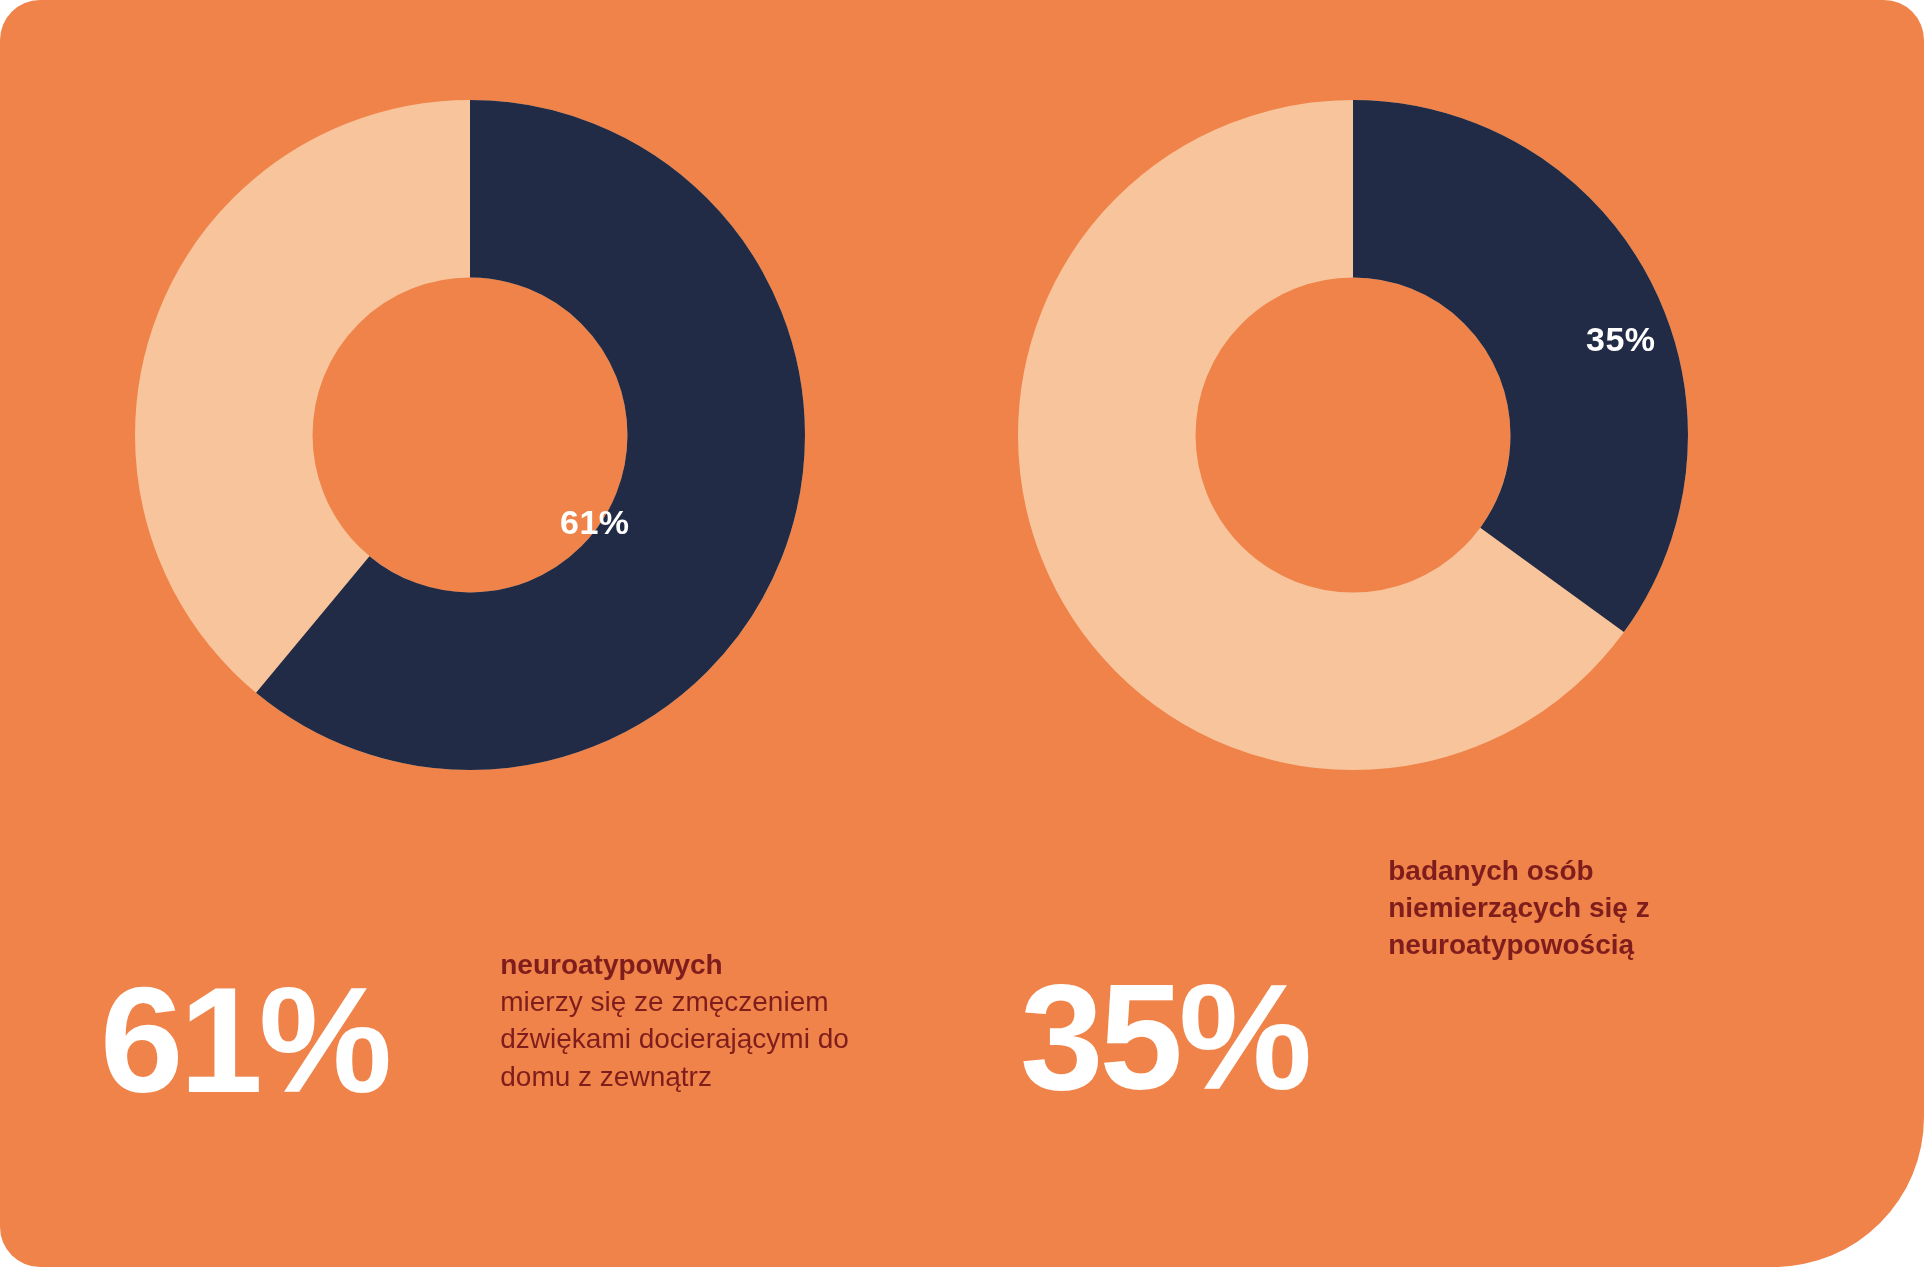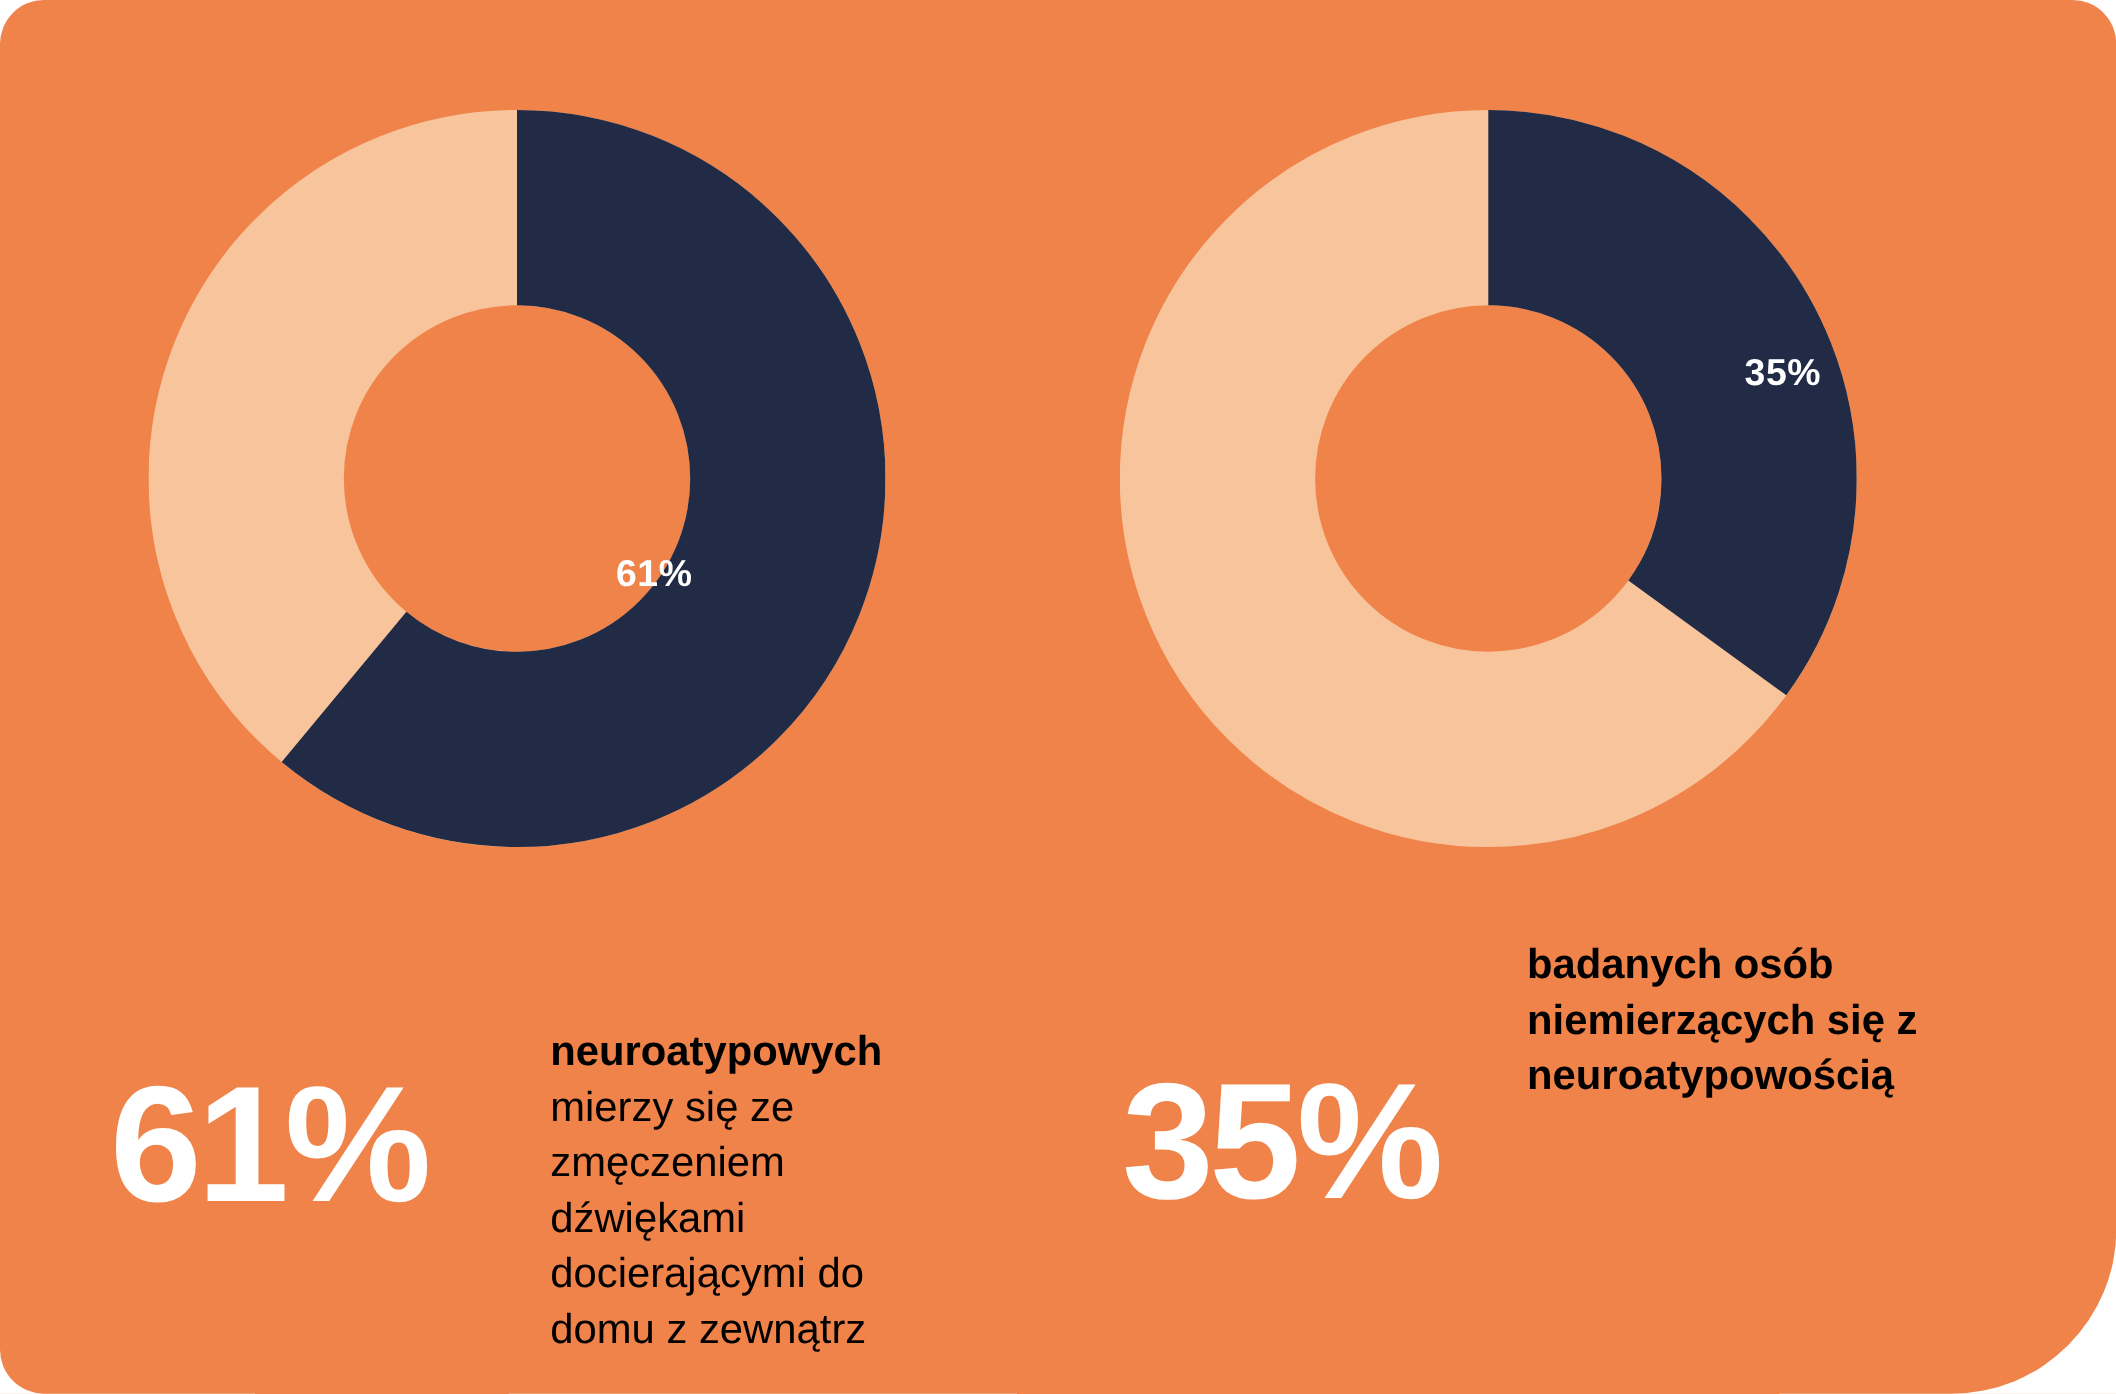--- a/index.html
+++ b/index.html
@@ -75,26 +75,26 @@
     font-size: 150px;
     font-weight: bold;
     line-height: 1;
     letter-spacing: -4px;
     white-space: nowrap;
   }
   .stat-one .big-pct { margin-top: 55px; }
   .stat-two .big-pct { margin-top: 110px; }
 
   .caption {
-    color: #000000;
-    font-size: 38px;
+    color: #7f1d1d;
+    font-size: 28px;
     line-height: 1.33;
     max-width: 360px;
   }
-  .stat-one .caption { margin-left: 112px; margin-top: 21px; }
+  .stat-one .caption { margin-left: 112px; margin-top: 36px; }
   .stat-two .caption { margin-left: 80px; margin-top: 0px; }
 
   .caption .lead {
     font-weight: bold;
     display: block;
   }
   .caption .rest { display: block; }
 </style>
 </head>
 <body>

